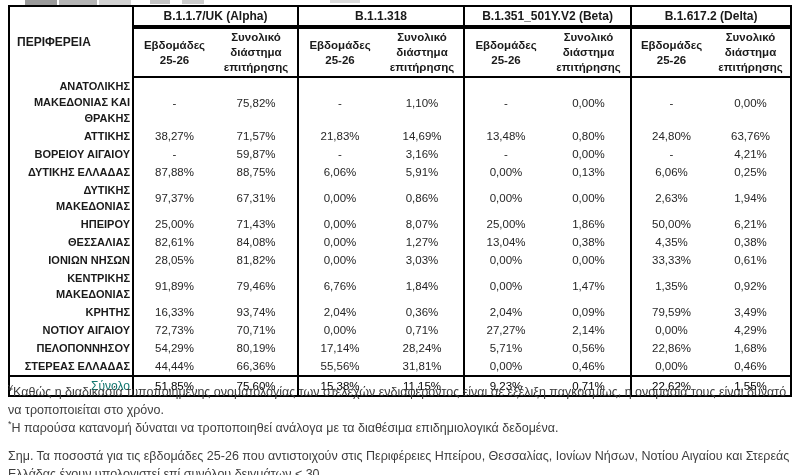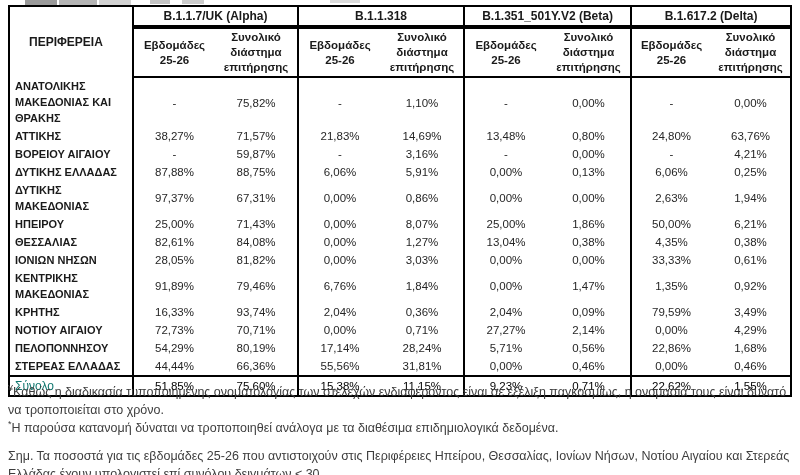--- a/index.html
+++ b/index.html
@@ -20,35 +20,35 @@
     position:absolute;left:8px;top:5px;width:783px;
     border-collapse:collapse;table-layout:fixed;
     border:2px solid #000;
   }
   col.c-region{width:124px;}
   col.c-a{width:82px;} col.c-b{width:83px;} col.c-c{width:84px;} col.c-d{width:80px;}
 
   th,td{padding:1px 2px;vertical-align:middle;overflow:hidden;}
 
   th.region-h{
-    border-right:2px solid #000;text-align:left;padding-left:19px;
+    border-right:2px solid #000;text-align:left;padding-left:7px;
     font-size:12px;font-weight:bold;vertical-align:middle;
   }
   th.vh{
     border-bottom:4px solid #000000;font-size:12px;font-weight:bold;
     text-align:center;height:16px;line-height:15px;
   }
   th.sh{
     border-bottom:2px solid #000;font-size:11.5px;font-weight:bold;
     text-align:center;line-height:15px;padding:1px 3px;
   }
   .gs{border-left:2px solid #000;}
 
   td.region{
-    font-size:11px;font-weight:bold;text-align:left;padding-left:5px;
+    font-size:11px;font-weight:bold;text-align:right;padding-left:5px;
     line-height:16px;
   }
   td.val{
     font-size:11.5px;text-align:center;line-height:16px;color:#262626;
   }
   tr.total td{
     border-top:2px solid #000;font-weight:normal;font-size:11.5px;
     line-height:16px;color:#0f766e;
   }
   tr.total td.region{font-size:12px;}

